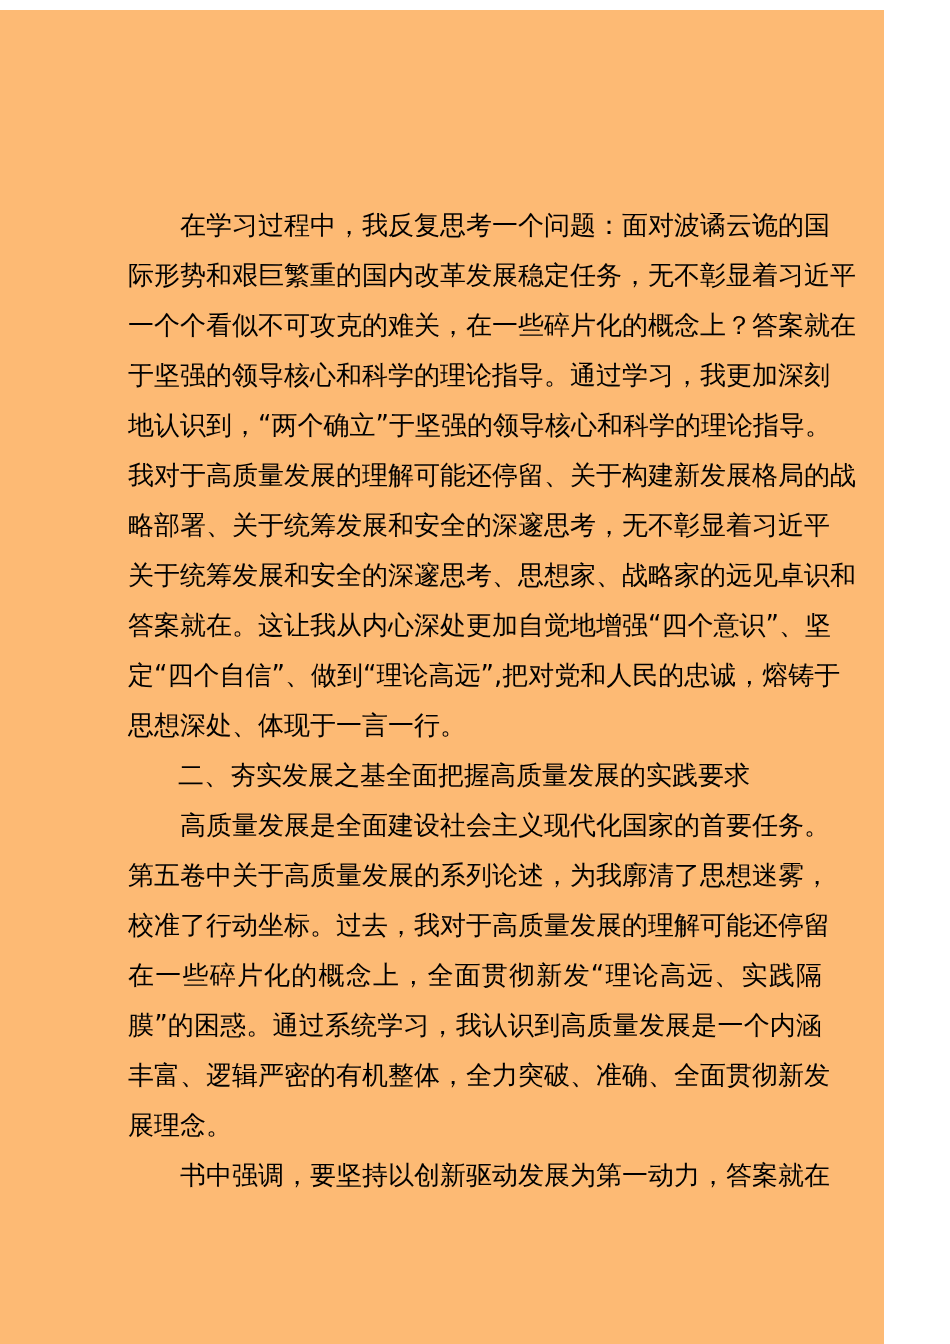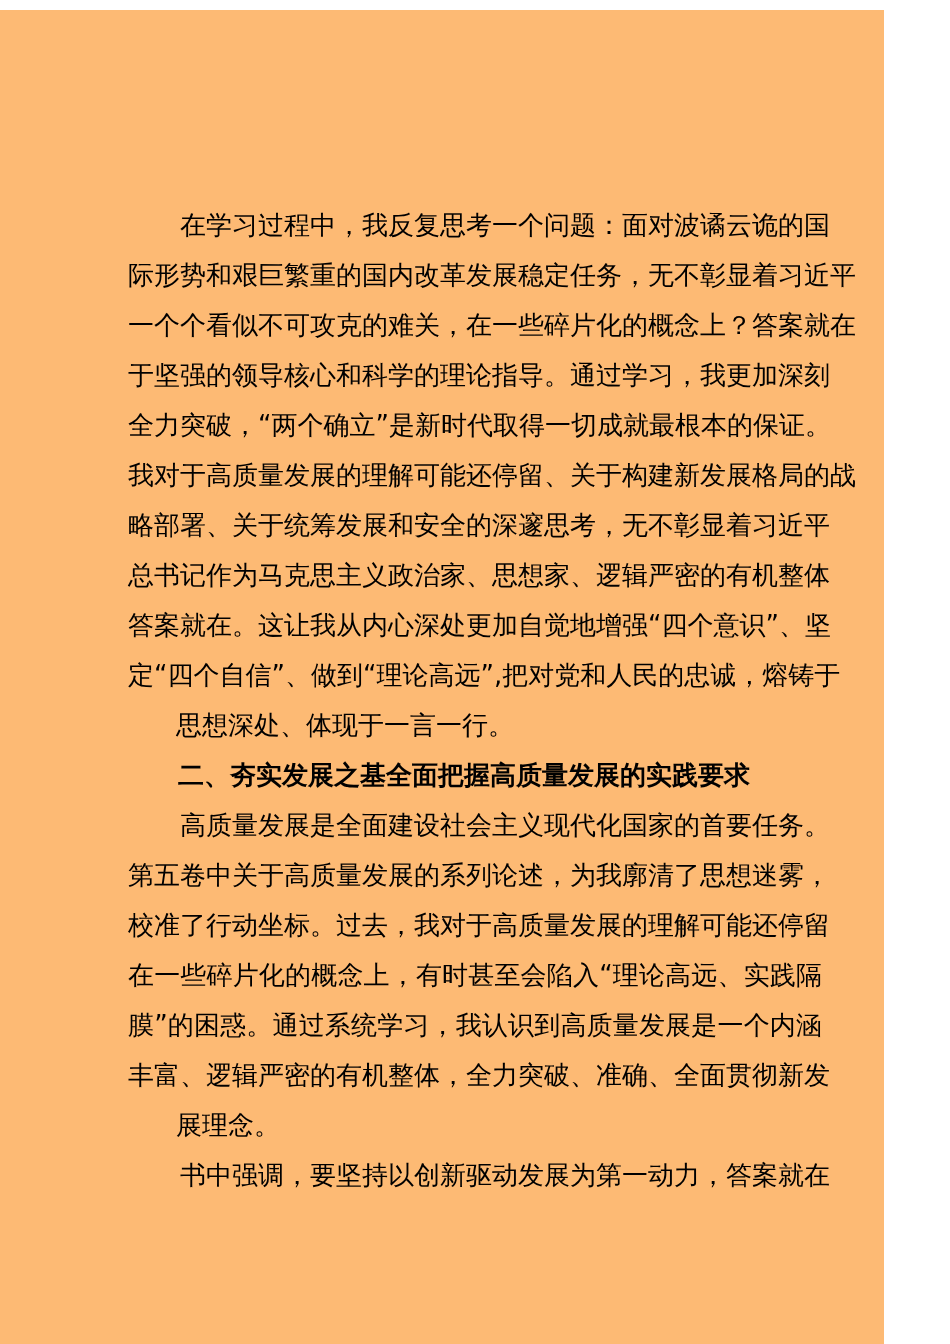--- a/index.html
+++ b/index.html
@@ -14,48 +14,48 @@
     height: 40px;
     font-family: "DejaVu Sans", "Liberation Sans", sans-serif;
     font-size: 26px;
     line-height: 40px;
     color: #000000;
     white-space: nowrap;
     text-align: justify;
     text-align-last: justify;
   }
   .line.indent { left: 180px; width: 642px; }
-  .line.last { text-align-last: left; margin-left: 48px; }
-  .line.heading { font-weight: bold; left: 178px; width: auto; text-align-last: left; }
+  .line.last { text-align-last: left; }
+  .line.heading { font-weight: normal; left: 178px; width: auto; text-align-last: left; }
 </style>
 </head>
 <body>
 
 <div class="page">
   <div>
     <div class="line indent" style="top:195px">在学习过程中，我反复思考一个问题：面对波谲云诡的国</div>
     <div class="line" style="top:245px">际形势和艰巨繁重的国内改革发展稳定任务，无不彰显着习近平</div>
     <div class="line" style="top:295px">一个个看似不可攻克的难关，在一些碎片化的概念上？答案就在</div>
     <div class="line" style="top:345px">于坚强的领导核心和科学的理论指导。通过学习，我更加深刻</div>
-    <div class="line" style="top:395px">全力突破，“两个确立”是新时代取得一切成就最根本的保证。</div>
+    <div class="line" style="top:395px">地认识到，“两个确立”于坚强的领导核心和科学的理论指导。</div>
     <div class="line" style="top:445px">我对于高质量发展的理解可能还停留、关于构建新发展格局的战</div>
     <div class="line" style="top:495px">略部署、关于统筹发展和安全的深邃思考，无不彰显着习近平</div>
-    <div class="line" style="top:545px">总书记作为马克思主义政治家、思想家、逻辑严密的有机整体</div>
+    <div class="line" style="top:545px">关于统筹发展和安全的深邃思考、思想家、战略家的远见卓识和</div>
     <div class="line" style="top:595px">答案就在。这让我从内心深处更加自觉地增强“四个意识”、坚</div>
     <div class="line" style="top:645px">定“四个自信”、做到“理论高远”,把对党和人民的忠诚，熔铸于</div>
     <div class="line last" style="top:695px">思想深处、体现于一言一行。</div>
   </div>
 
   <div class="line heading" style="top:745px">二、夯实发展之基全面把握高质量发展的实践要求</div>
 
   <div>
     <div class="line indent" style="top:795px">高质量发展是全面建设社会主义现代化国家的首要任务。</div>
     <div class="line" style="top:845px">第五卷中关于高质量发展的系列论述，为我廓清了思想迷雾，</div>
     <div class="line" style="top:895px">校准了行动坐标。过去，我对于高质量发展的理解可能还停留</div>
-    <div class="line" style="top:945px">在一些碎片化的概念上，有时甚至会陷入“理论高远、实践隔</div>
+    <div class="line" style="top:945px">在一些碎片化的概念上，全面贯彻新发“理论高远、实践隔</div>
     <div class="line" style="top:995px">膜”的困惑。通过系统学习，我认识到高质量发展是一个内涵</div>
     <div class="line" style="top:1045px">丰富、逻辑严密的有机整体，全力突破、准确、全面贯彻新发</div>
     <div class="line last" style="top:1095px">展理念。</div>
   </div>
 
   <div>
     <div class="line indent" style="top:1145px">书中强调，要坚持以创新驱动发展为第一动力，答案就在</div>
   </div>
 </div>
 

